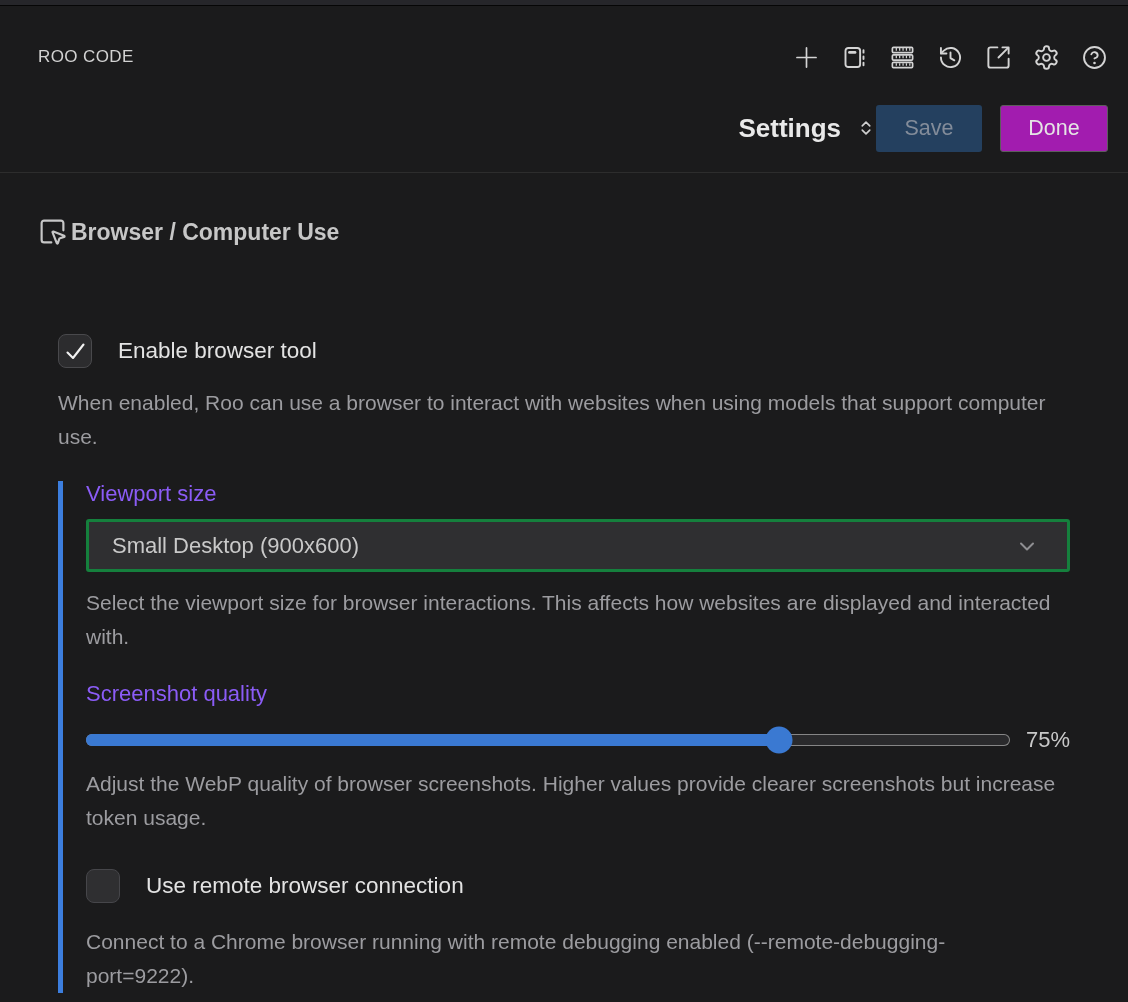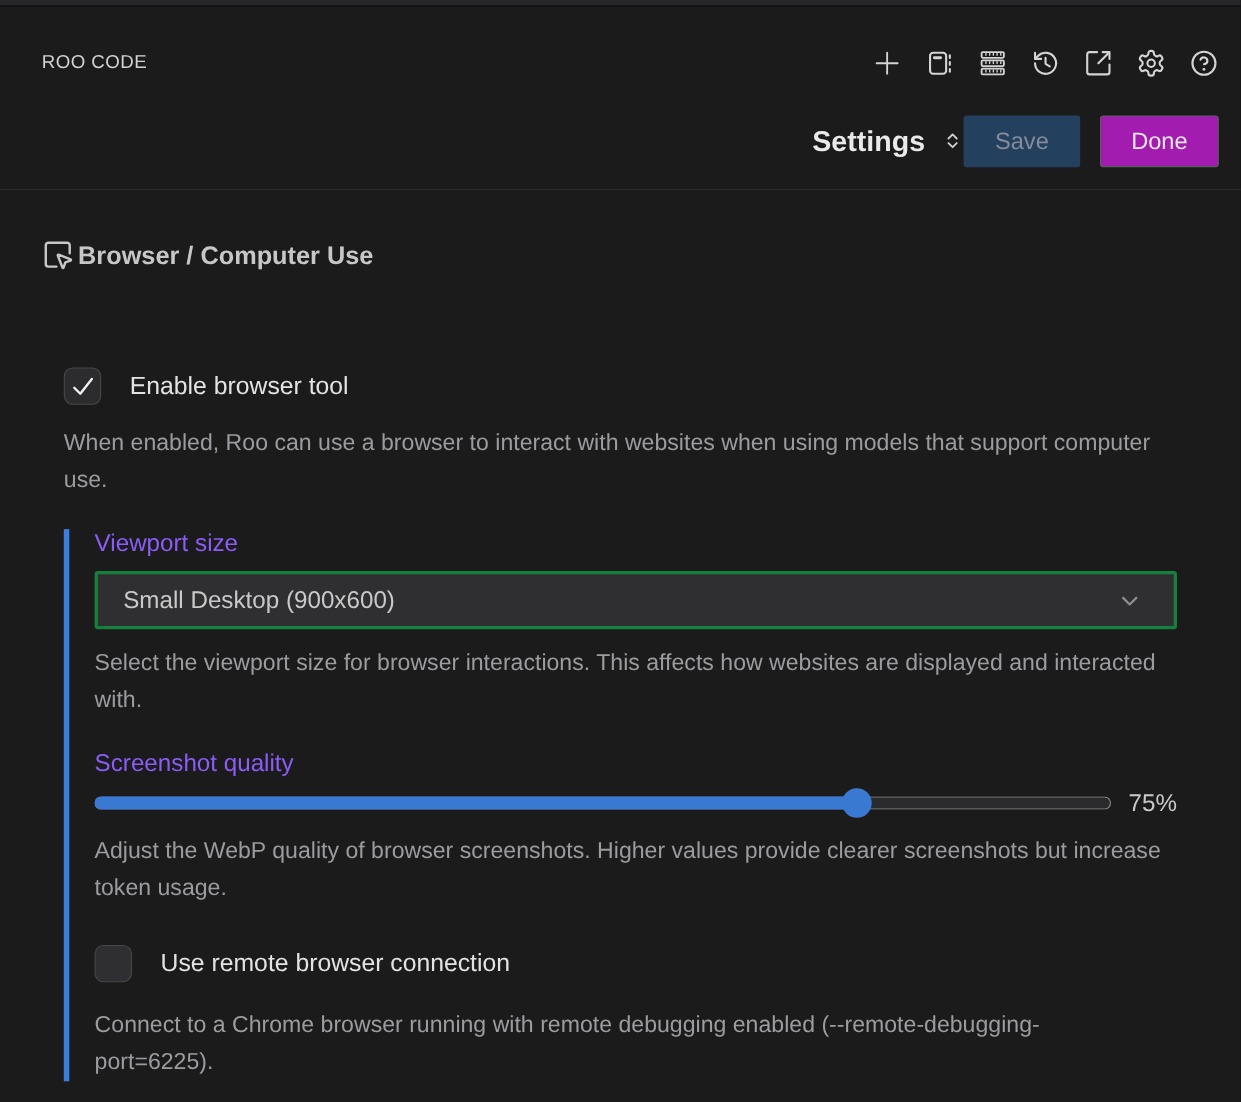--- a/index.html
+++ b/index.html
@@ -55,21 +55,21 @@
     margin-top:12px; height:53px; width:100%;
     background:#2f2f31; border:3px solid #15803d; border-radius:3px;
     display:flex; align-items:center; padding:0 28px 0 23px;
     font-size:22px; color:#c9c9c9; cursor:pointer;
   }
   .dropdown .chev { margin-left:auto; color:#8f8f92; display:flex; }
   .dropdown .chev svg { width:24px; height:24px; }
   .sub .desc { margin-top:14px; max-width:1010px; }
   .sub-label.second { margin-top:27px; }
 
-  .slider-row { display:flex; align-items:center; margin-top:10px; }
+  .slider-row { display:flex; align-items:center; margin-top:20px; }
   .slider-track {
     position:relative; width:934px; height:12px; border-radius:7px;
     background:#2a2a2c; box-shadow:inset 0 0 0 1px #868686; cursor:pointer;
   }
   .slider-fill { position:absolute; left:0; top:0; bottom:0; background:#3a79d2; border-radius:7px 0 0 7px; }
   .slider-thumb {
     position:absolute; top:50%; transform:translate(-50%,-50%);
     width:27px; height:27px; border-radius:50%; background:#3a79d2; cursor:grab;
   }
   .slider-value { margin-left:16px; font-size:22px; color:#c9c9c9; }
@@ -203,17 +203,17 @@
         <span class="slider-value">75%</span>
       </div>
       <p class="desc">Adjust the WebP quality of browser screenshots. Higher values provide clearer screenshots but increase token usage.</p>
 
       <div class="check-row remote-row">
         <span class="checkbox">
           
         </span>
         <span class="check-label">Use remote browser connection</span>
       </div>
-      <p class="desc last">Connect to a Chrome browser running with remote debugging enabled (--remote-debugging-port=6225).</p>
+      <p class="desc last">Connect to a Chrome browser running with remote debugging enabled (--remote-debugging-port=9222).</p>
     </div>
 
   </div>
 </div>
 
 </body></html>

